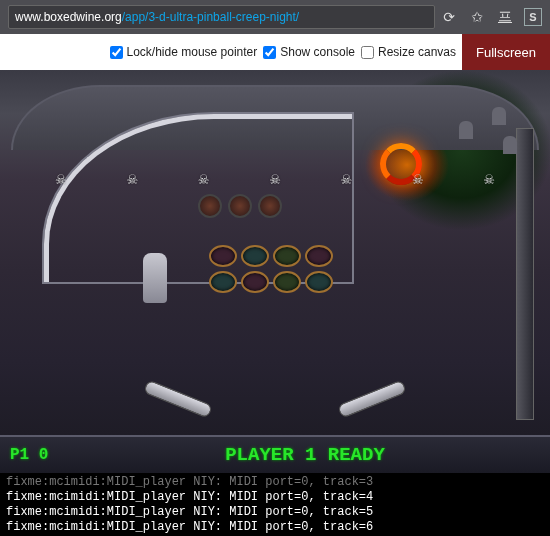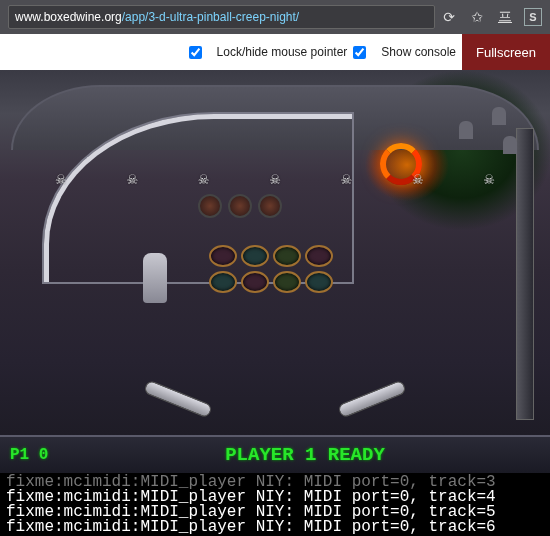--- a/index.html
+++ b/index.html
@@ -1,25 +1,25 @@
 <!DOCTYPE html>
 <html><head>
 <meta charset="utf-8">
 <style>
   * { box-sizing: border-box; margin: 0; padding: 0; }
   body { width: 550px; height: 536px; background: #fff; font-family: -apple-system, BlinkMacSystemFont, "Segoe UI", sans-serif; font-size: 12px; overflow: hidden; }
   .browser-bar { display: flex; align-items: center; background: #4d4d52; height: 34px; padding: 0 8px; gap: 5px; }
   .addr { flex: 1; display: flex; align-items: center; height: 24px; background: #3a3a3e; border: 1px solid #666; border-radius: 2px; padding: 0 6px; color: #c6c6c6; font-size: 12px; white-space: nowrap; overflow: hidden; }
   .addr .host { color: #fff; }
-  .addr .path { color: #7dd3fc; }
+  .addr .path { color: #0ea5e9; }
   .bar-icons { display: flex; align-items: center; gap: 10px; color: #ddd; }
   .bar-icons span { display: inline-flex; align-items: center; justify-content: center; width: 18px; height: 18px; font-size: 14px; }
   .bar-icons .box { border: 1px solid #9aa; font-size: 11px; font-weight: bold; padding: 0 2px; }
   .controls { display: flex; align-items: center; justify-content: flex-end; background: #fff; height: 36px; padding: 0 0 0 8px; gap: 6px; font-size: 12px; color: #222; }
-  .chk { display: flex; align-items: center; gap: 15px; cursor: pointer; }
+  .chk { display: flex; align-items: center; gap: 4px; cursor: pointer; }
   .chk input { margin: 0; }
   .fsbtn { background: #7f1d1d; color: #fff; border: none; height: 36px; padding: 0 14px; font-size: 13px; cursor: pointer; }
   .game { width: 550px; height: 403px; background: #2e2e34; position: relative; overflow: hidden; }
   .playfield { position: absolute; inset: 0 0 38px 0; background:
       radial-gradient(ellipse 70px 60px at 74% 26%, rgba(255,120,0,0.8) 0%, rgba(150,40,0,0.5) 40%, transparent 60%),
       radial-gradient(ellipse 90px 80px at 84% 22%, #1a3a1a 0%, #0d220d 60%, transparent 100%),
       linear-gradient(180deg, #3a3a44 0%, #4a4a54 12%, #3a3240 30%, #2e2835 55%, #262230 80%, #1e1c26 100%);
   }
   .wall { position: absolute; left: 2%; right: 2%; top: 4%; height: 18%; border: 2px solid #5a5a66; border-bottom: none; border-radius: 110px 110px 0 0 / 80px 80px 0 0; background: linear-gradient(180deg,#555560,#3f3f48); }
   .ramp { position: absolute; left: 8%; top: 12%; width: 56%; height: 46%; border: 5px solid #d6d6de; border-right: none; border-bottom: none; border-radius: 170px 0 0 0 / 130px 0 0 0; box-shadow: 0 0 0 2px #7a7a88; }
@@ -33,21 +33,21 @@
   .statue { position: absolute; left: 26%; top: 50%; width: 24px; height: 50px; background: linear-gradient(180deg,#c8c8d0,#888894); border-radius: 8px 8px 4px 4px; }
   .flipper { position: absolute; bottom: 8%; width: 70px; height: 14px; background: linear-gradient(180deg,#d8d8e0,#909098); border: 1px solid #555; border-radius: 8px; }
   .flipper.l { left: 26%; transform: rotate(22deg); }
   .flipper.r { right: 26%; transform: rotate(-22deg); }
   .chute { position: absolute; right: 3%; top: 16%; bottom: 4%; width: 18px; background: linear-gradient(90deg,#56565e,#2a2a32); border: 1px solid #666; }
   .fire { position: absolute; left: 69%; top: 20%; width: 42px; height: 42px; border-radius: 50%; border: 6px solid; border-color: #ff8a00 #ff3a00 #c01a00 #ff6a00; box-shadow: 0 0 18px rgba(255,100,0,0.9); }
   .tstone { position: absolute; width: 14px; height: 18px; background: #666670; border-radius: 6px 6px 0 0; }
   .statusbar { position: absolute; left: 0; right: 0; bottom: 0; height: 38px; background: linear-gradient(180deg,#2a2a36,#1a1a24); border-top: 2px solid #5a5a6a; display: flex; align-items: center; font-family: "Courier New", monospace; font-weight: bold; }
   .score { color: #28e62a; font-size: 16px; padding-left: 10px; width: 120px; text-shadow: 0 0 3px #0a0; }
   .ready { color: #28e62a; font-size: 19px; text-shadow: 0 0 3px #0a0; flex: 1; text-align: center; margin-left: -60px; }
-  .console { background: #000; color: #fff; font-family: "Courier New", monospace; font-size: 16px; line-height: 15px; padding: 2px 6px; height: 63px; overflow: hidden; }
+  .console { background: #000; color: #fff; font-family: "Courier New", monospace; font-size: 12px; line-height: 15px; padding: 2px 6px; height: 63px; overflow: hidden; }
   .console .ln { white-space: nowrap; }
   .console .ln.faded { color: #777; }
 </style>
 </head>
 <body>
 
 <div class="browser-bar">
   <div class="addr">
     <span class="host">www.boxedwine.org</span>
       <span class="path">/app/3-d-ultra-pinball-creep-night/</span>
@@ -61,20 +61,24 @@
 </div>
 
 <div class="controls">
   <label class="chk">
     <input type="checkbox" id="cb1" checked="" style="">
     <span>Lock/hide mouse pointer</span>
   </label>
   <label class="chk">
     <input type="checkbox" id="cb2" checked="" style="">
     <span>Show console</span>
+  </label>
+  <label class="chk">
+    <input type="checkbox" id="cb3" style="">
+    <span>Resize canvas</span>
   </label>
   <button class="fsbtn">Fullscreen</button>
 </div>
 
 <div class="game">
   <div class="playfield">
     <div class="wall"></div>
     <div class="ramp"></div>
     <div class="fire"></div>
     <div class="skullrow">

